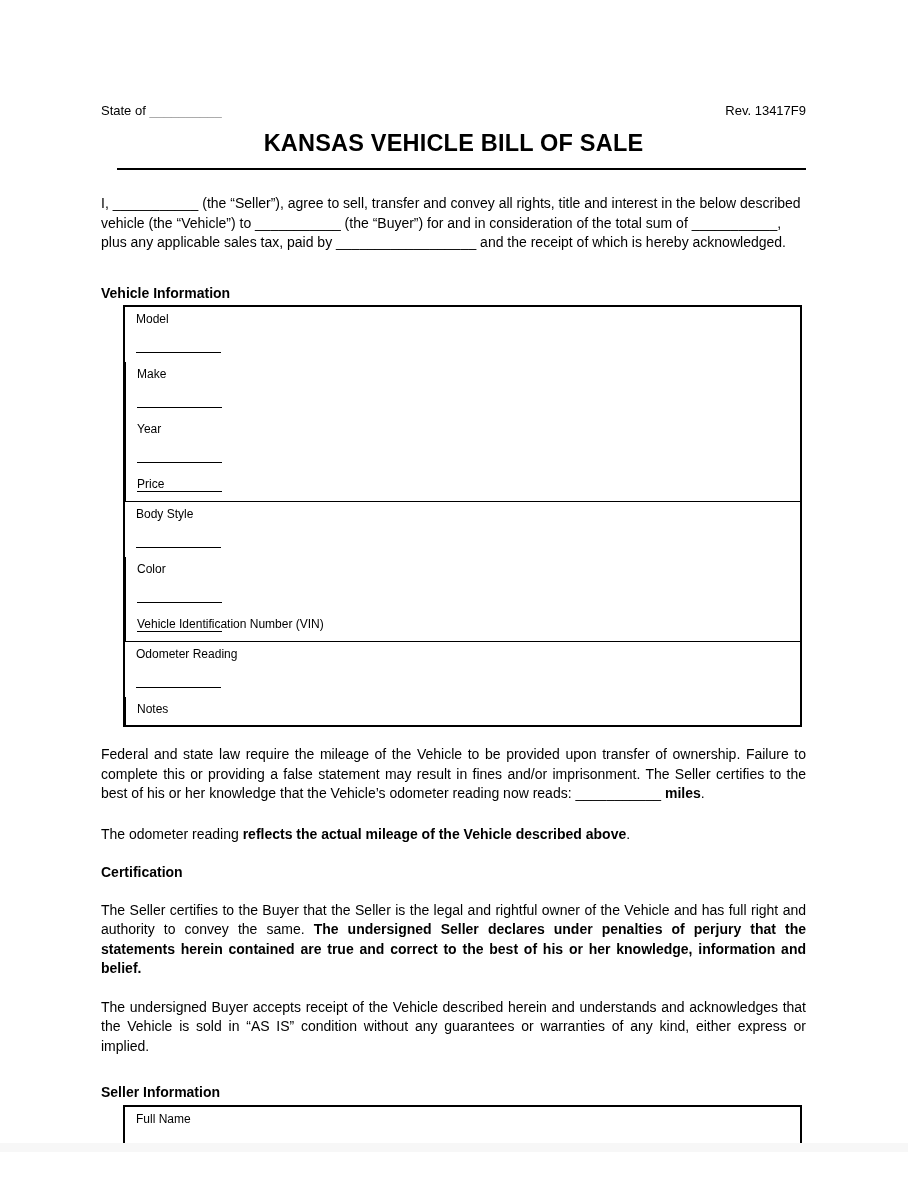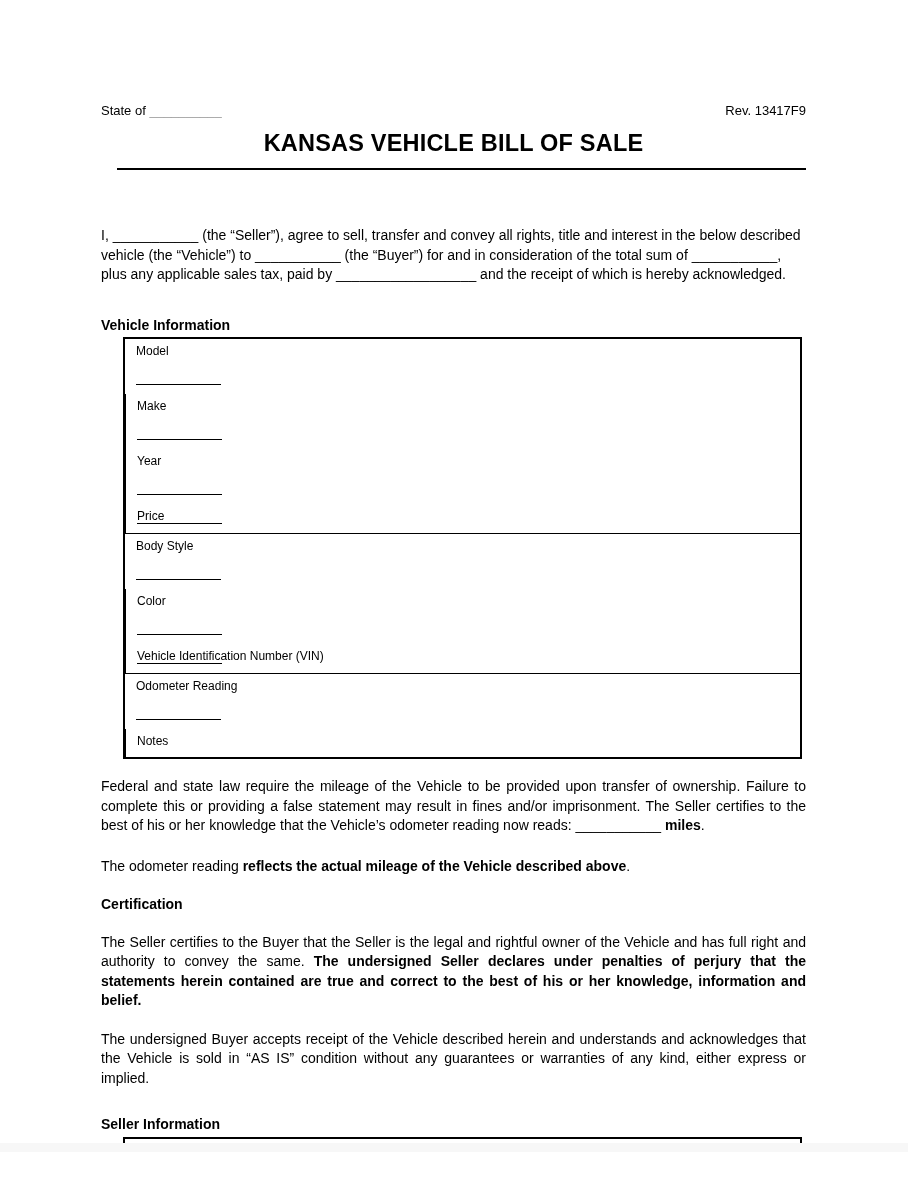--- a/index.html
+++ b/index.html
@@ -32,21 +32,21 @@
     letter-spacing: 0.2px;
   }
   .title-rule {
     margin: 12px 0 0 16px;
     border: 0;
     border-top: 2.5px solid #000;
   }
 
   .para { font-size: 14px; line-height: 19.5px; }
   .justify { text-align: justify; }
-  .intro { margin-top: 56px; }
+  .intro { margin-top: 24px; }
 
   .section-h {
     margin: 0;
     font-size: 14px;
     font-weight: bold;
     line-height: 19.5px;
   }
   .mt-vehicle-h { margin-top: 31px; }
   .mt-condition { margin-top: 46px; }
   .mt-19 { margin-top: 19px; }

